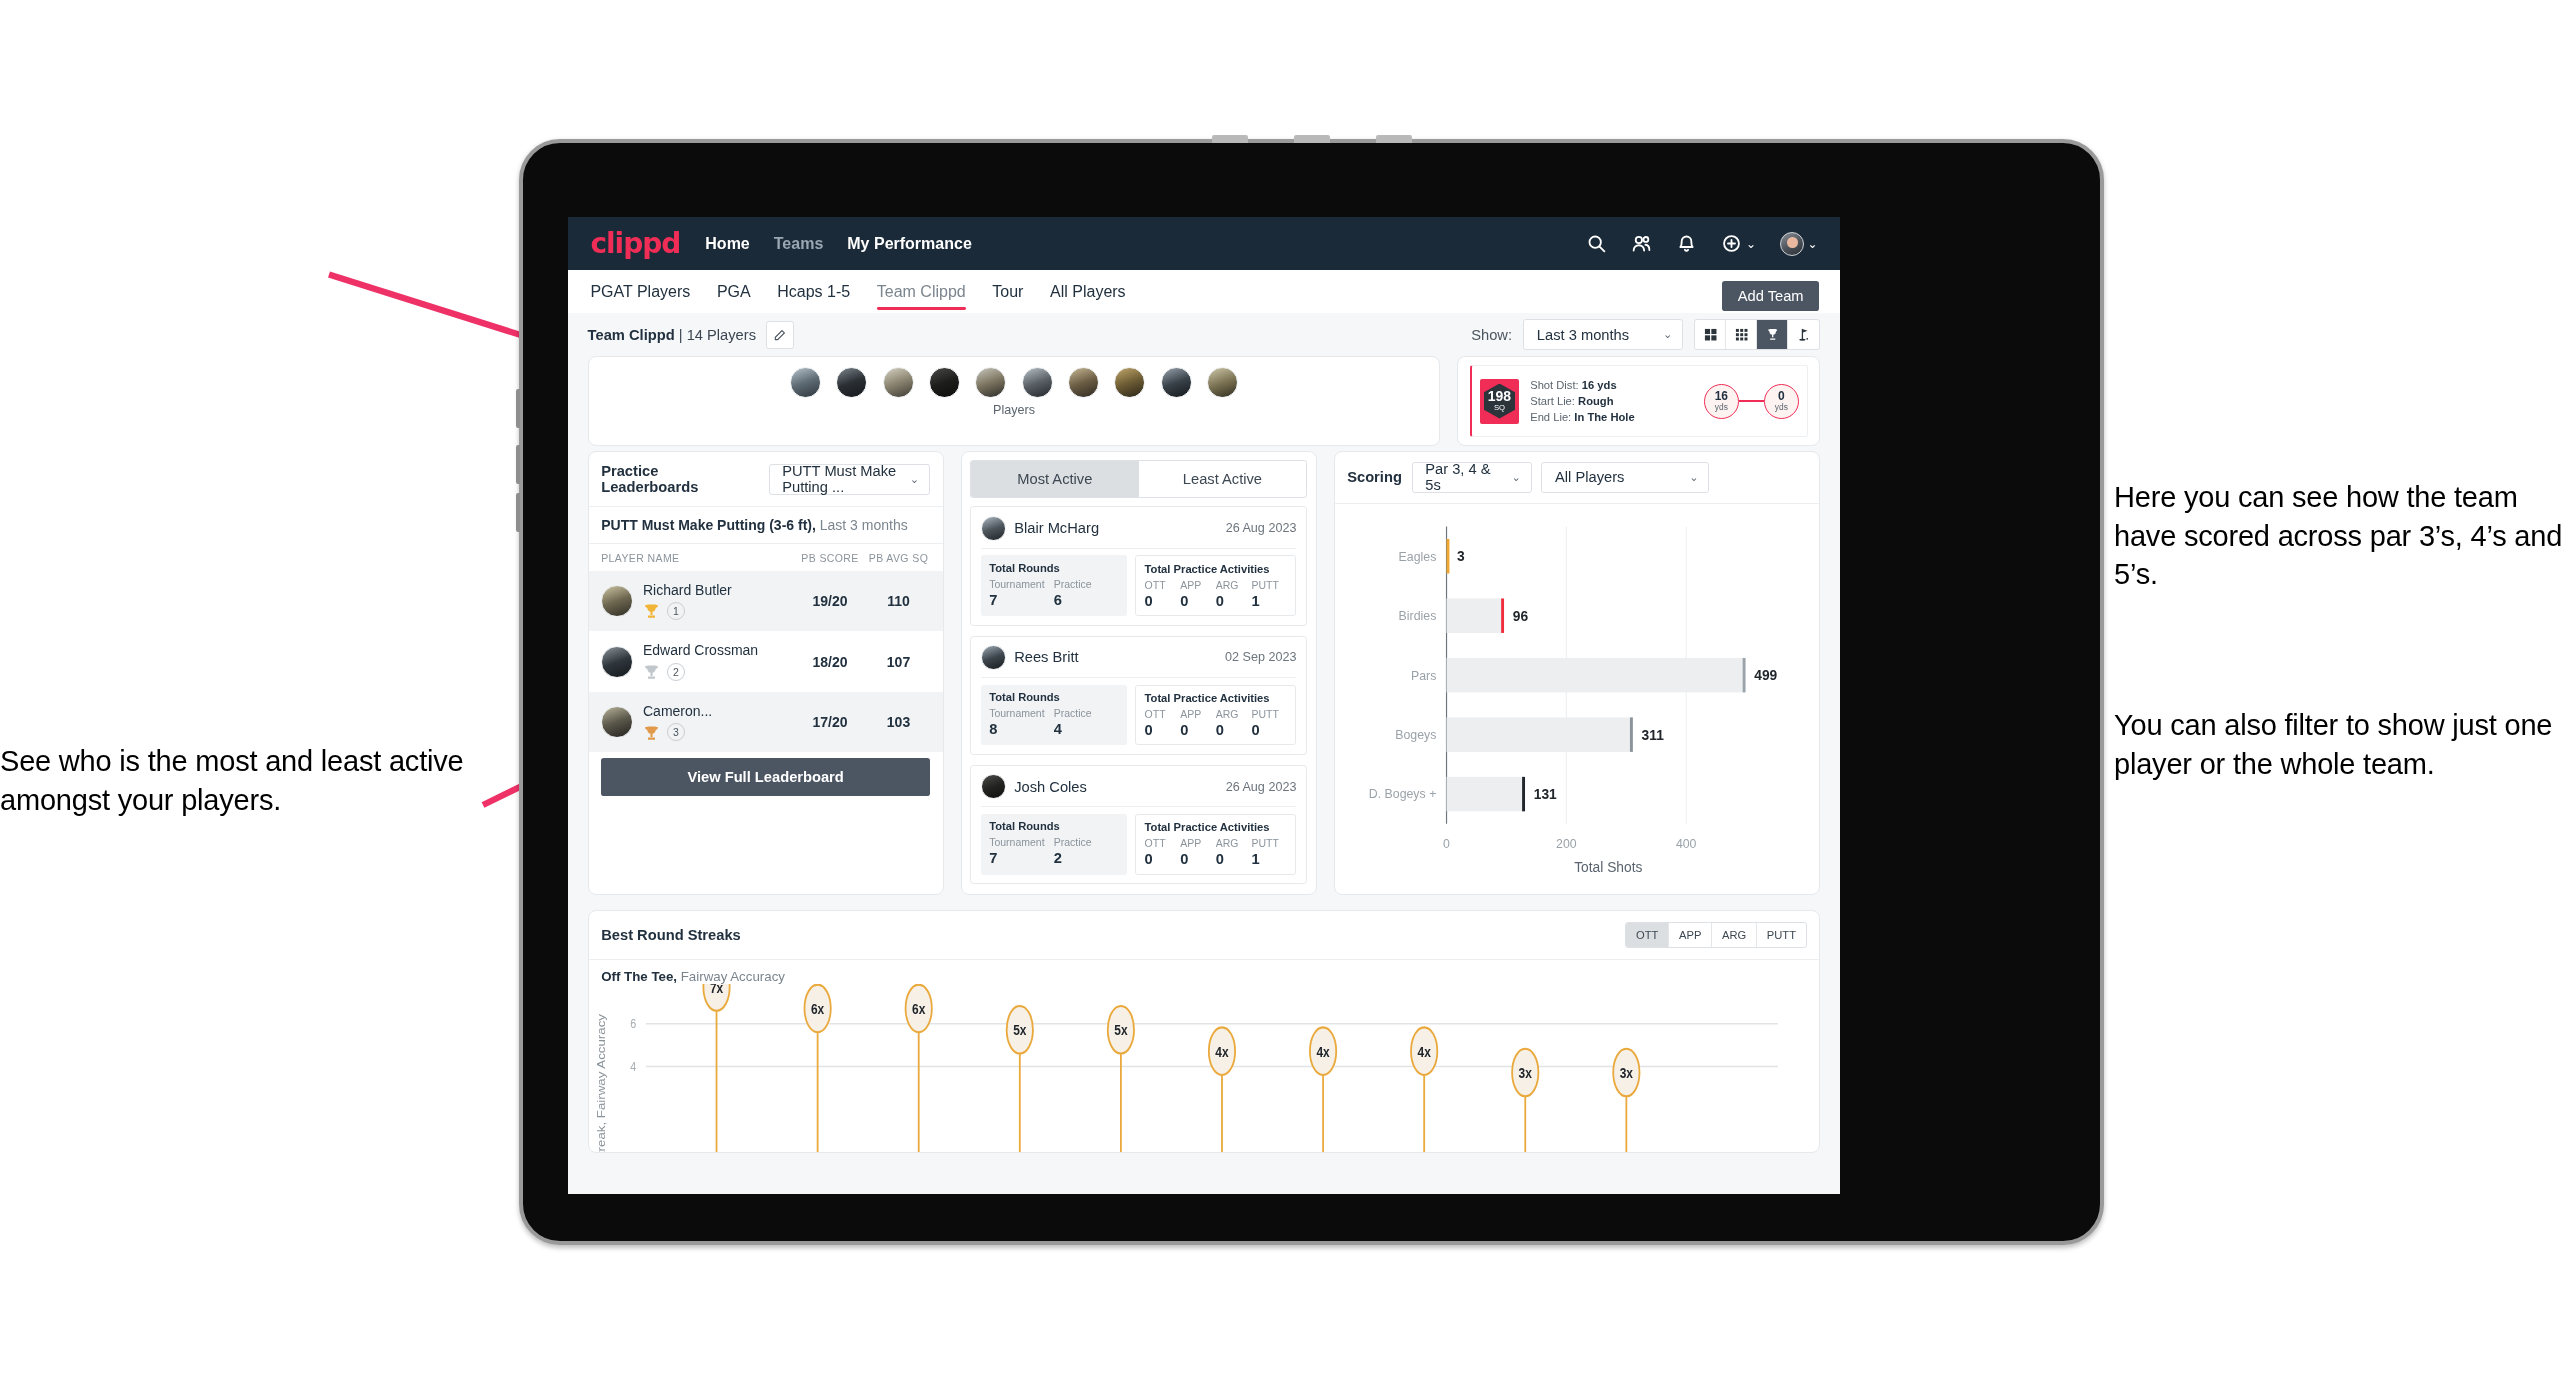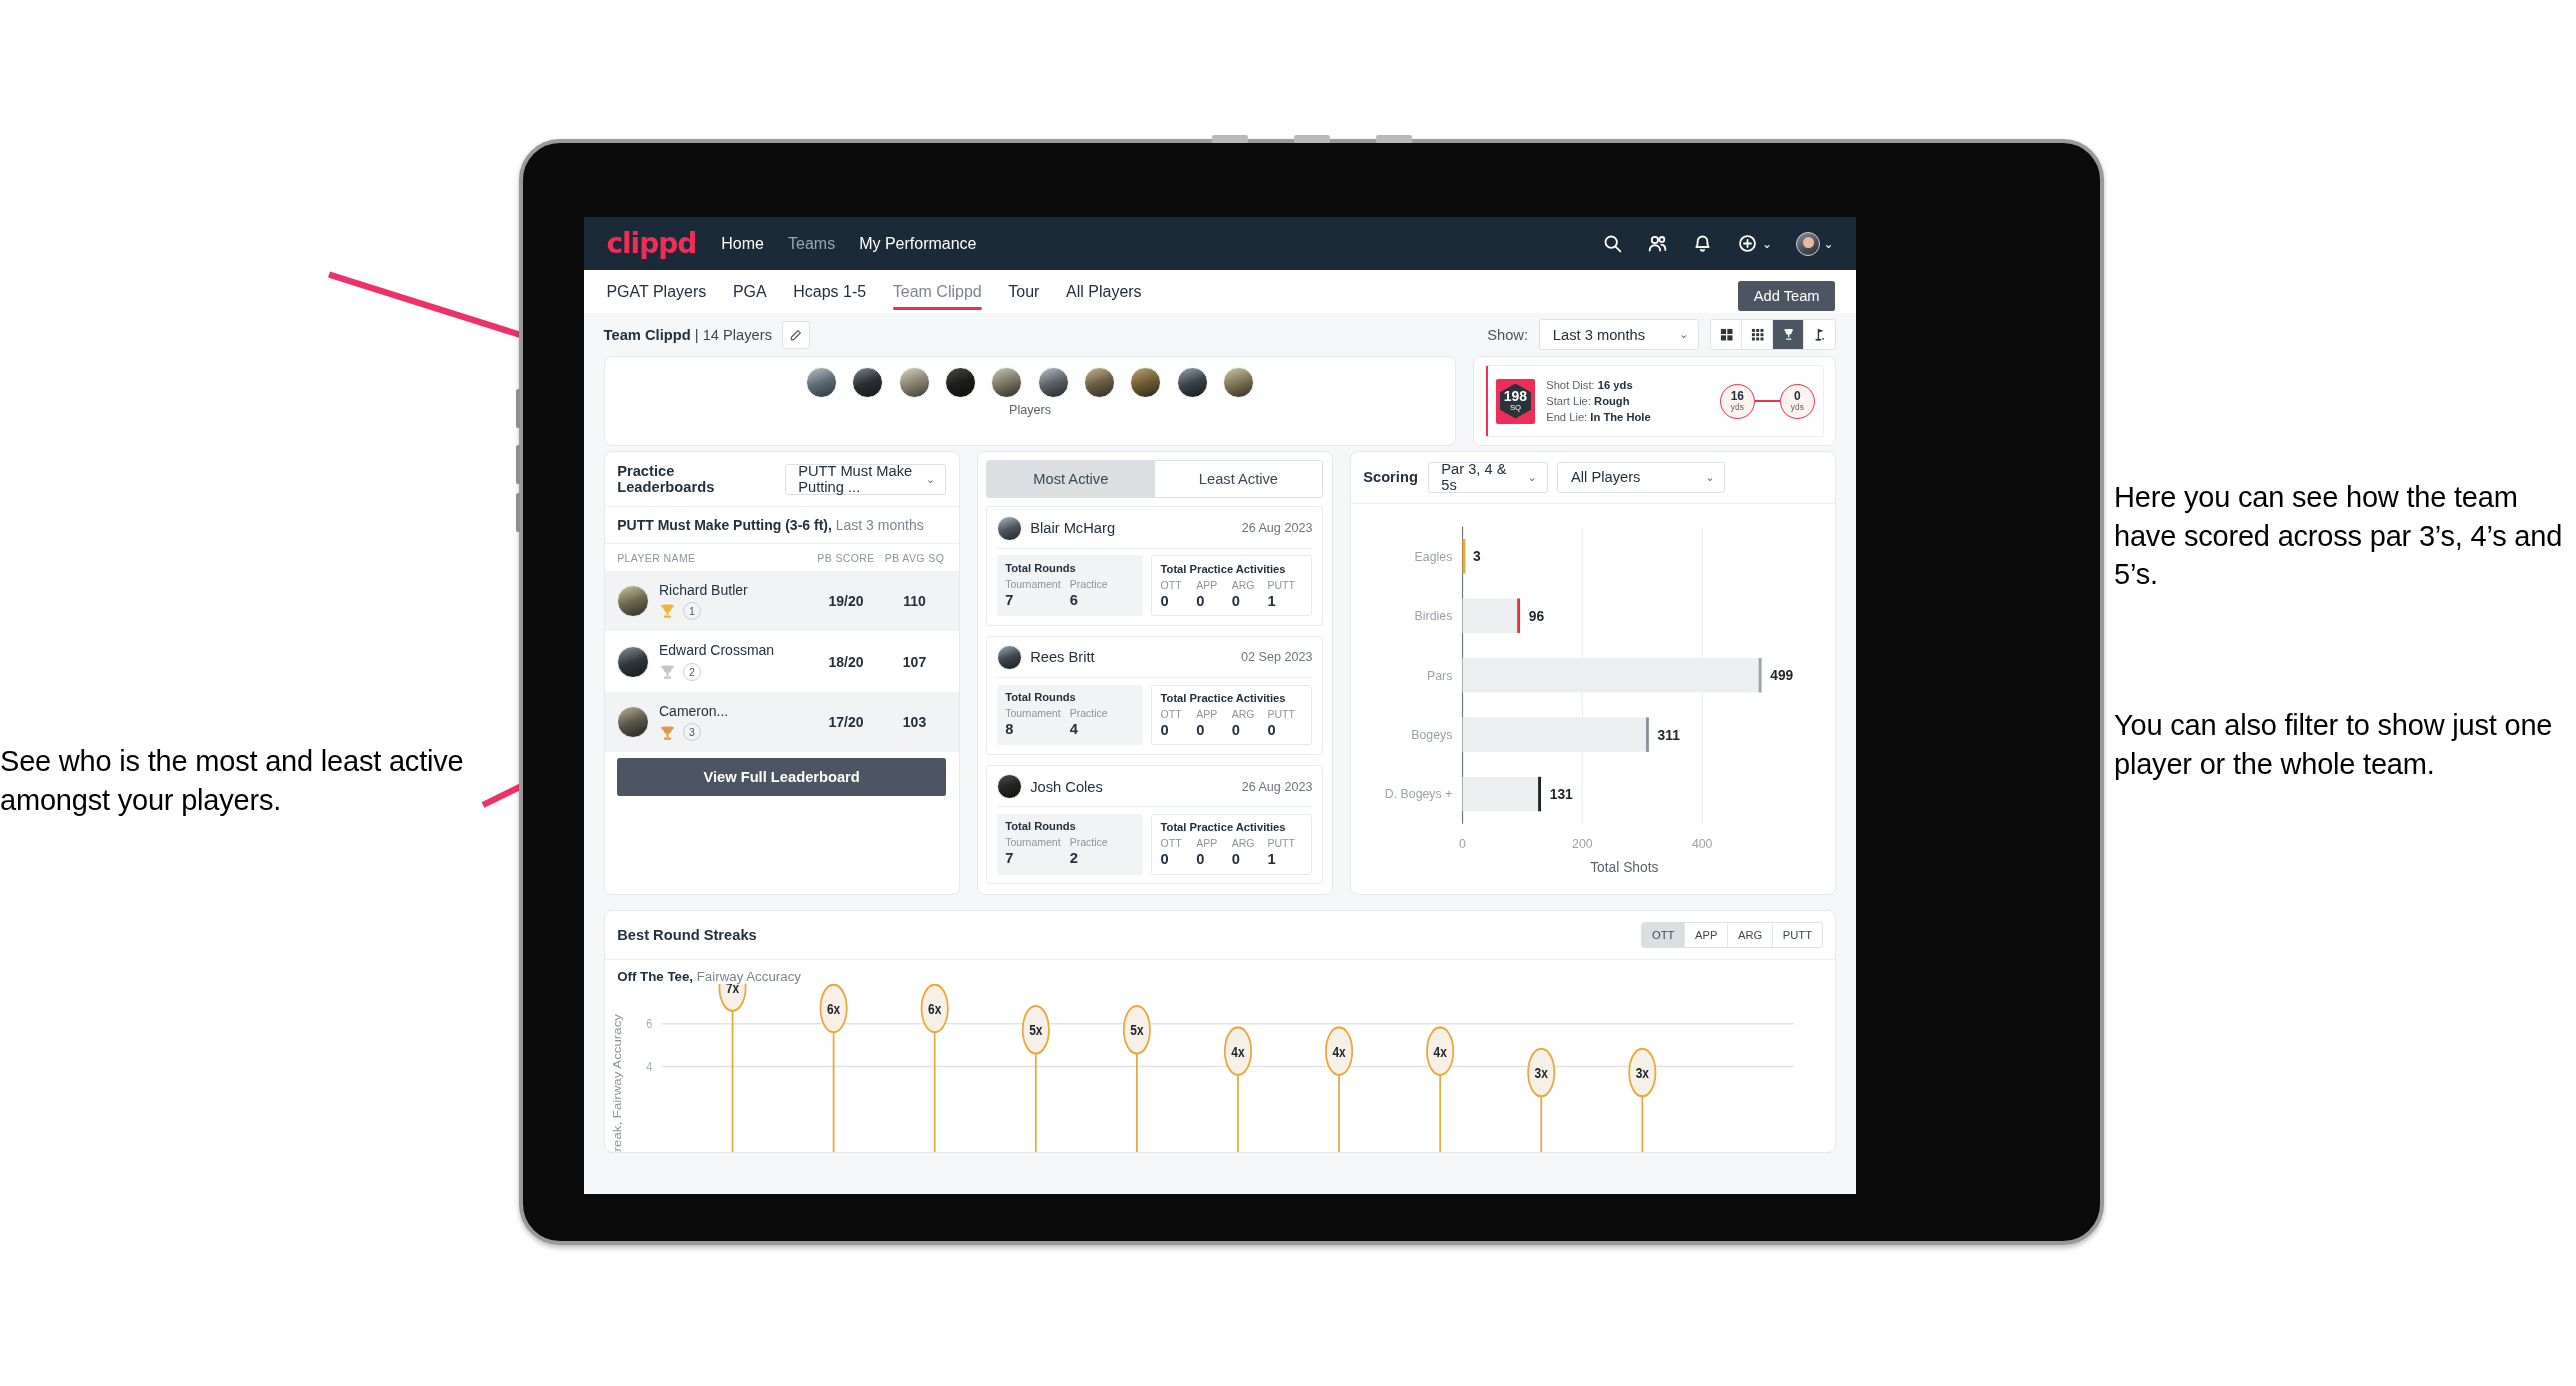--- a/index.html
+++ b/index.html
@@ -39,37 +39,37 @@
   }
   .cam-bumps { position: absolute; left: 50%; top: -7.7px; transform: translateX(-50%); display: flex; gap: 46px; }
   .cam-bump { width: 36px; height: 7.7px; background: #b9b9b9; border-radius: 2.1px 2.1px 0 0; }
   .side-btn { position: absolute; left: -7px; background: #8e8e8e; width: 3.5px; border-radius: 2.1px 0 0 2.1px; }
   #side-btn-1 { top: 246px; height: 39px; }
   #side-btn-2 { top: 302px; height: 39px; }
   #side-btn-3 { top: 350px; height: 39px; }
 
   .screen {
     position: absolute;
-    left: 61px; top: 74px;
+    left: 45px; top: 74px;
     width: 1272px; height: 977px;
     background: #c2410c;
     overflow: hidden;
   }
 
   
   .topnav {
     height: 53px; background: #1b2a38;
     display: flex; align-items: center; padding: 0 22.4px;
   }
   .brand {
     color: #ef2d56; font-size: 28px; font-weight: 700;
     letter-spacing: -1px; margin-right: 25px; font-family: "DejaVu Sans", sans-serif;
   }
   .navlinks { display: flex; align-items: center; gap: 24px; }
-  .navlink { color: #ffffff; font-size: 16px; }
+  .navlink { color: #ffffff; font-size: 16px; font-weight: bold; }
   .navlink.dim { color: #9aa6b2; }
   .nav-right { margin-left: auto; display: flex; align-items: center; gap: 24px; }
   .nicon { width: 21px; height: 21px; display: block; color: #fff; }
   .nicon svg { width: 100%; height: 100%; fill: none; stroke: #fff; stroke-width: 2.1; stroke-linecap: round; stroke-linejoin: round; }
   .caret { color: #fff; font-size: 12px; margin-left: 3.5px; }
   .nav-avatar {
     width: 24px; height: 24px; border-radius: 50%;
     background: linear-gradient(150deg,#8a8f96,#4b5159 55%,#2b3036);
     border: 1.4px solid #cfd4d9; position: relative; overflow: hidden;
   }

